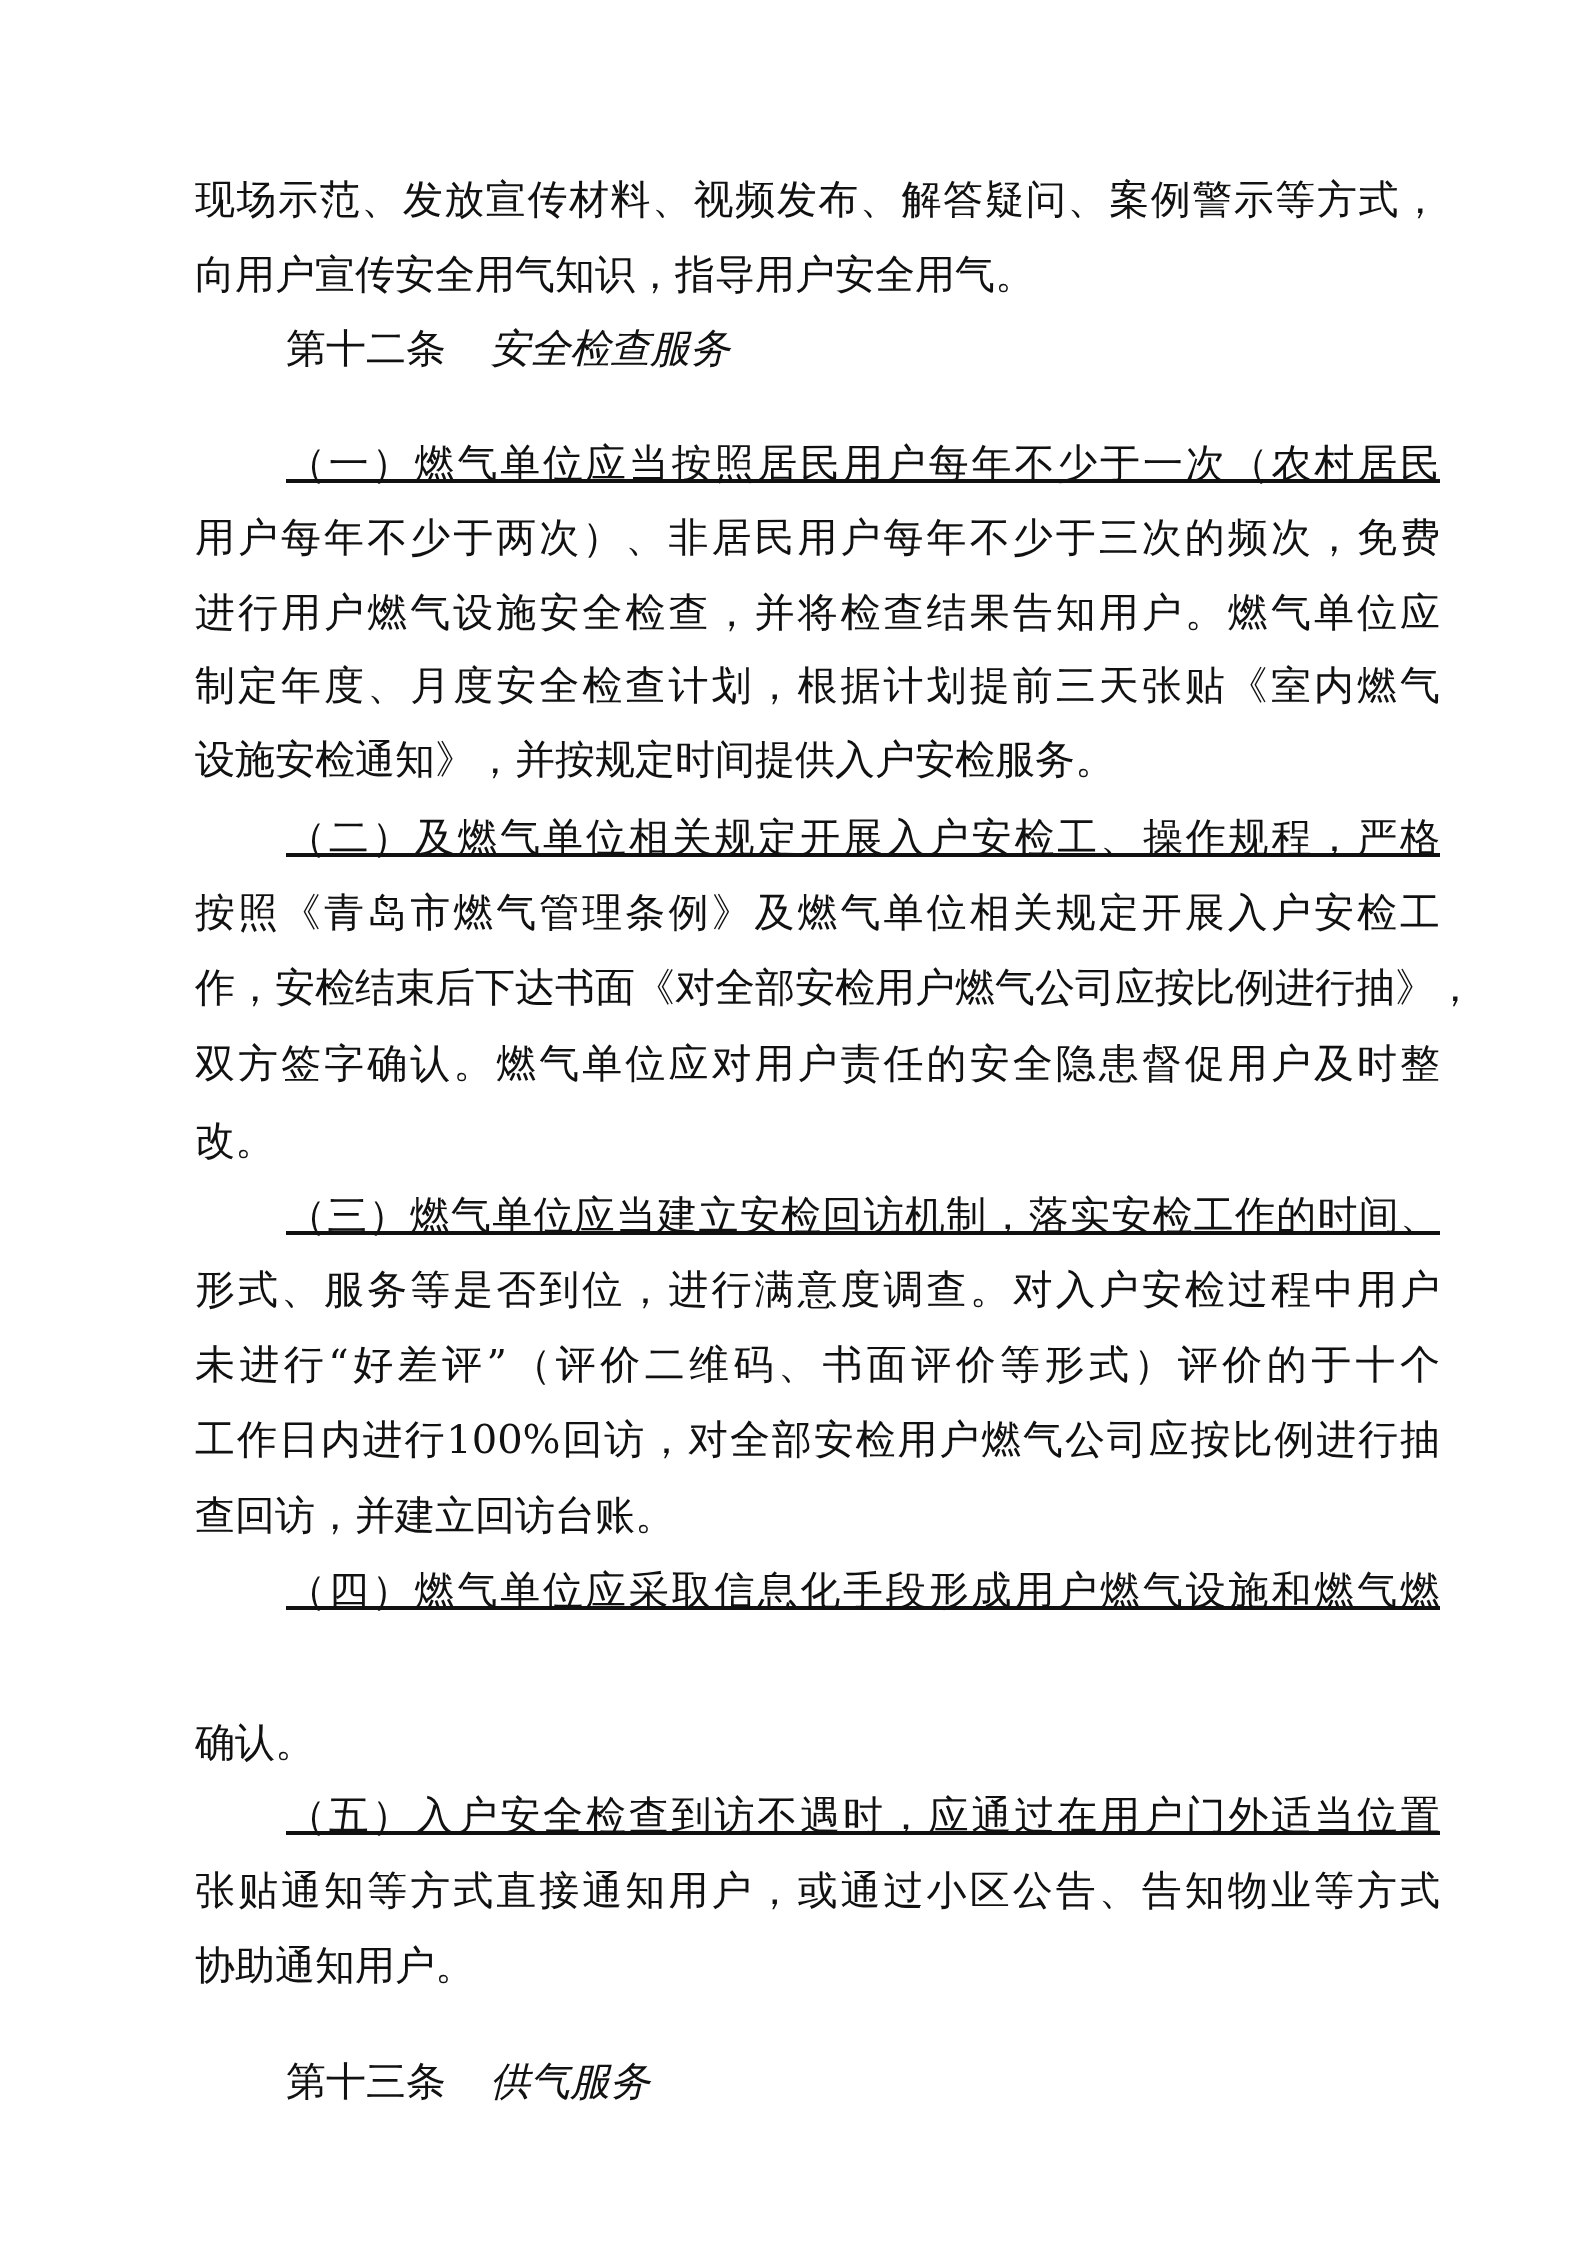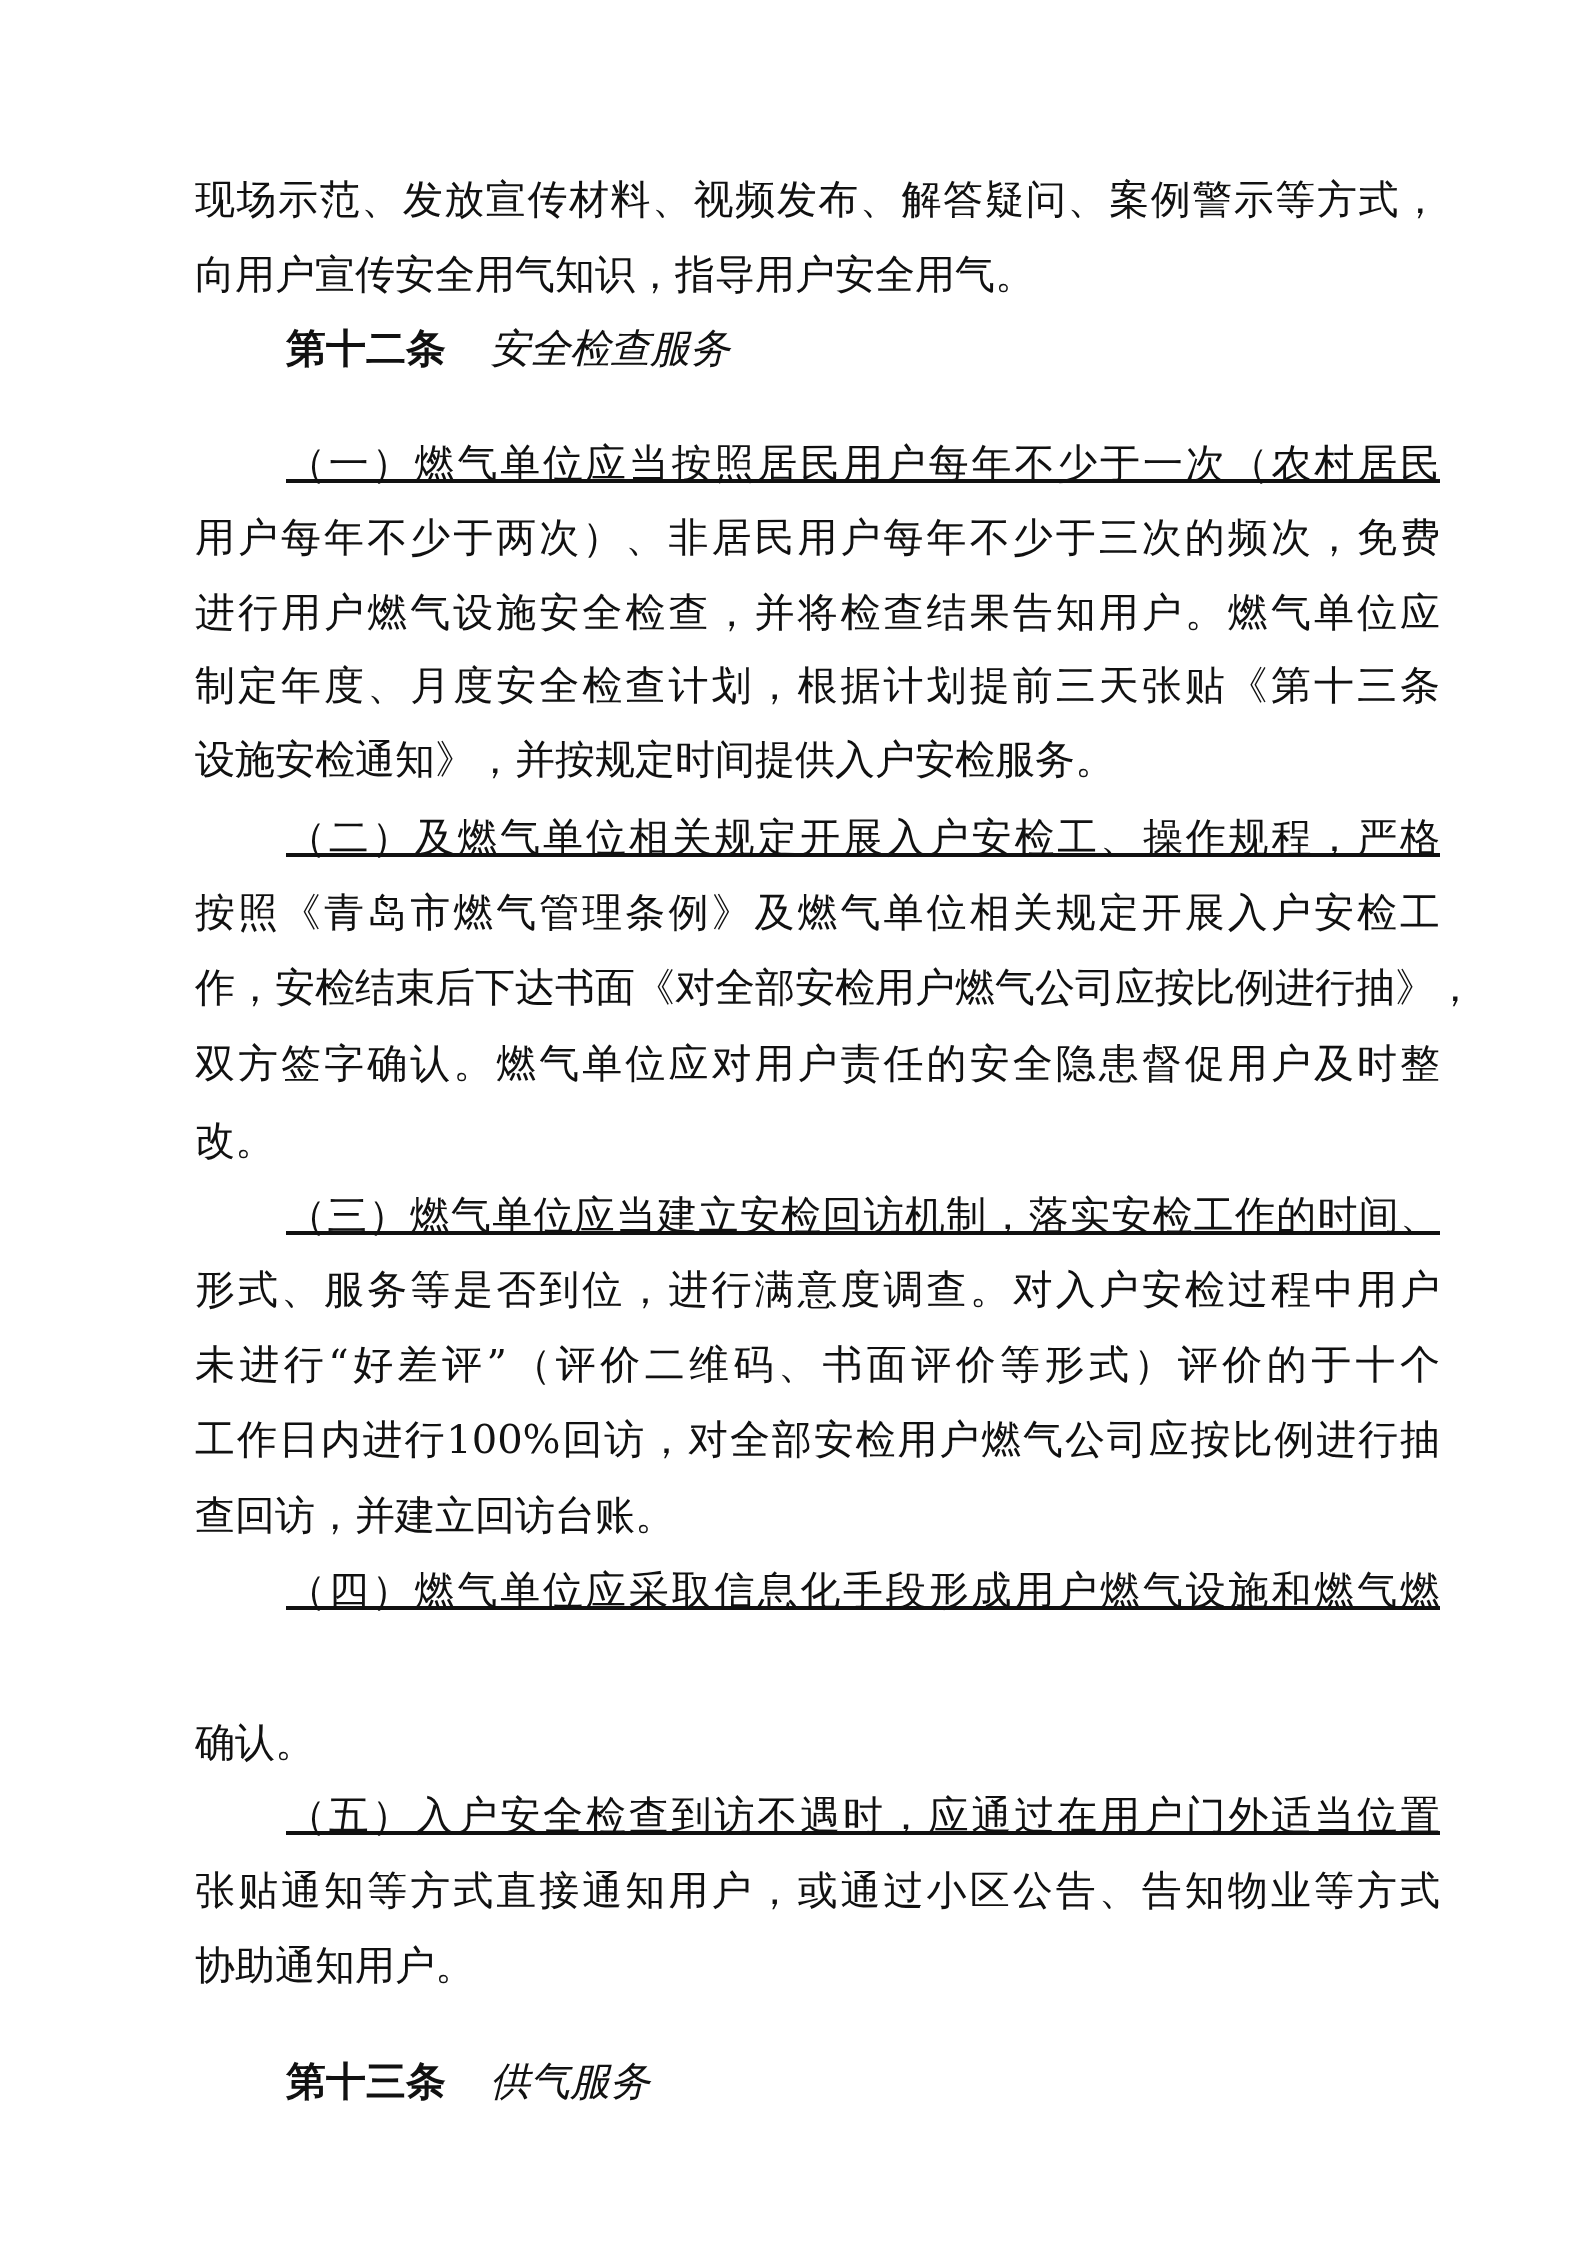--- a/index.html
+++ b/index.html
@@ -4,39 +4,39 @@
 <style>
   html, body { margin: 0; padding: 0; background: #ffffff; }
   body { width: 1587px; height: 2245px; position: relative; overflow: hidden;
          font-family: "DejaVu Serif", "Liberation Serif", serif; color: #111111; }
   .page { position: absolute; left: 0; top: 0; width: 1587px; height: 2245px; }
   .line { position: absolute; left: 195px; width: 1245px; font-size: 40px; line-height: 48px;
           white-space: nowrap; text-align: justify; text-align-last: justify; letter-spacing: 0; }
   .line.last { text-align-last: left; }
   .line.indent { left: 286px; width: 1154px; text-decoration: underline; }
   .heading { position: absolute; left: 286px; font-size: 40px; line-height: 48px; white-space: nowrap; }
-  .heading .num { font-family: "DejaVu Sans", "Liberation Sans", sans-serif; font-weight: bold; }
+  .heading .num { font-family: "DejaVu Sans", "Liberation Sans", sans-serif; font-weight: normal; }
   .heading .title { margin-left: 44px; font-style: italic; }
 </style>
 </head>
 <body>
 
 <div class="page">
 
   <div class="line" style="top:175px">现场示范、发放宣传材料、视频发布、解答疑问、案例警示等方式，</div>
   <div class="line last" style="top:250px">向用户宣传安全用气知识，指导用户安全用气。</div>
 
   <div class="heading" style="top:324px">
     <span class="num">第十二条</span><span class="title">安全检查服务</span>
   </div>
 
   <div class="line indent" style="top:439px">（一）燃气单位应当按照居民用户每年不少于一次（农村居民</div>
   <div class="line" style="top:513px">用户每年不少于两次）、非居民用户每年不少于三次的频次，免费</div>
   <div class="line" style="top:588px">进行用户燃气设施安全检查，并将检查结果告知用户。燃气单位应</div>
-  <div class="line" style="top:661px">制定年度、月度安全检查计划，根据计划提前三天张贴《第十三条</div>
+  <div class="line" style="top:661px">制定年度、月度安全检查计划，根据计划提前三天张贴《室内燃气</div>
   <div class="line last" style="top:735px">设施安检通知》，并按规定时间提供入户安检服务。</div>
 
   <div class="line indent" style="top:813px">（二）及燃气单位相关规定开展入户安检工、操作规程，严格</div>
   <div class="line" style="top:888px">按照《青岛市燃气管理条例》及燃气单位相关规定开展入户安检工</div>
   <div class="line" style="top:963px">作，安检结束后下达书面《对全部安检用户燃气公司应按比例进行抽》，</div>
   <div class="line" style="top:1039px">双方签字确认。燃气单位应对用户责任的安全隐患督促用户及时整</div>
   <div class="line last" style="top:1116px">改。</div>
 
   <div class="line indent" style="top:1191px">（三）燃气单位应当建立安检回访机制，落实安检工作的时间、</div>
   <div class="line" style="top:1265px">形式、服务等是否到位，进行满意度调查。对入户安检过程中用户</div>

